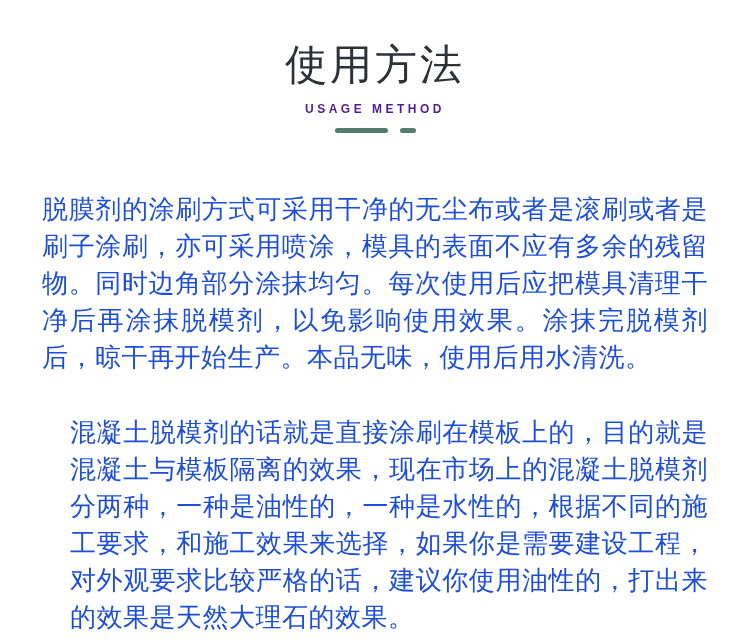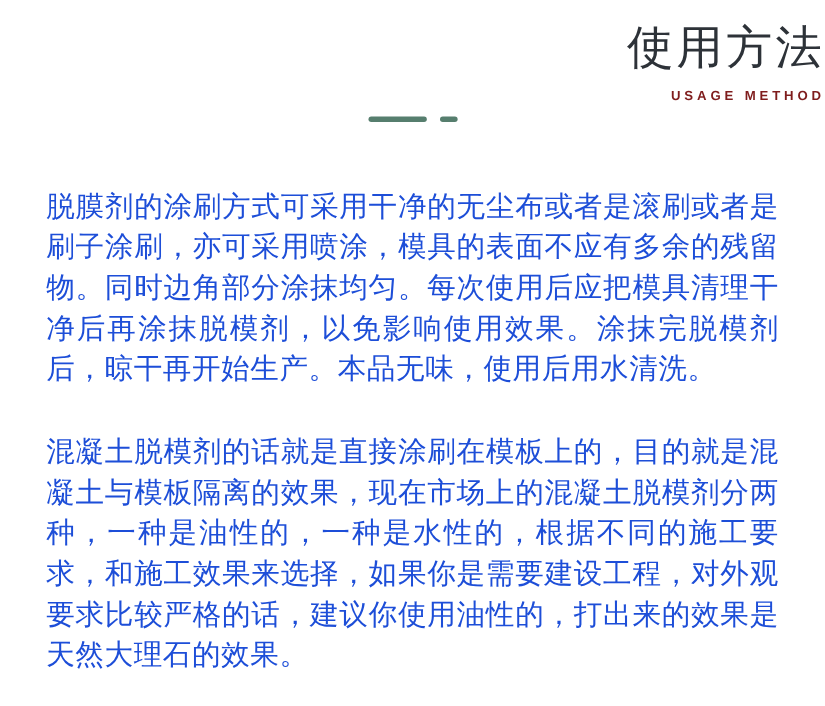--- a/index.html
+++ b/index.html
@@ -13,36 +13,36 @@
     font-family: "Liberation Sans", sans-serif;
     overflow: hidden;
   }
   .page {
     width: 750px;
     height: 642px;
     background: #ffffff;
     box-sizing: border-box;
   }
   .header {
-    text-align: right;
-    padding-top: 16px;
+    text-align: center;
+    padding-top: 38px;
   }
   .title {
     font-size: 42px;
     line-height: 1.3;
     letter-spacing: 3px;
     color: #2d3238;
     font-weight: 500;
     margin: 0;
   }
   .subtitle {
     margin-top: 9px;
     font-size: 12px;
     letter-spacing: 3.5px;
-    color: #7f1d1d;
+    color: #4c1d95;
     font-weight: 600;
   }
   .divider {
     margin-top: 12px;
     height: 6px;
     display: flex;
     justify-content: center;
     align-items: center;
     gap: 12px;
   }
@@ -65,20 +65,21 @@
     font-size: 26px;
     line-height: 37px;
     color: #1d4ed8;
     text-align: justify;
     text-justify: inter-ideograph;
     margin: 0 0 38px 0;
     letter-spacing: 0.5px;
   }
   .body-para:last-child {
     margin-bottom: 0;
+    margin-left: 28px;
   }
 </style>
 </head>
 <body>
 
 <div class="page">
 
   <div class="header">
     <h1 class="title">使用方法</h1>
     <div class="subtitle">USAGE METHOD</div>

